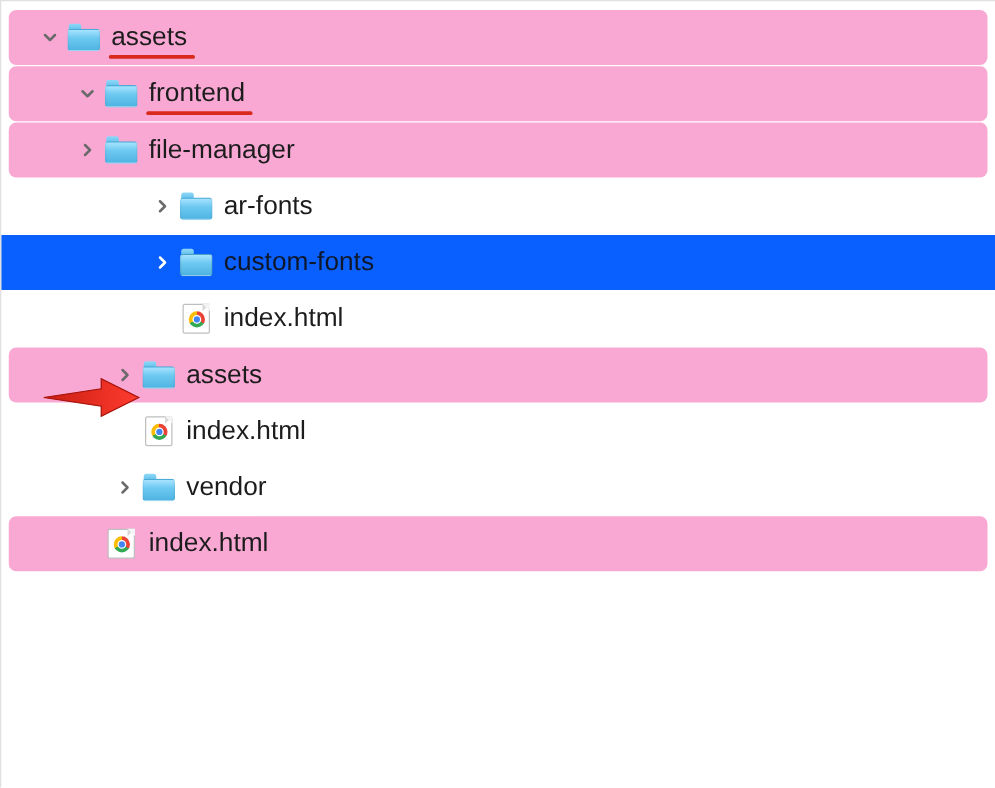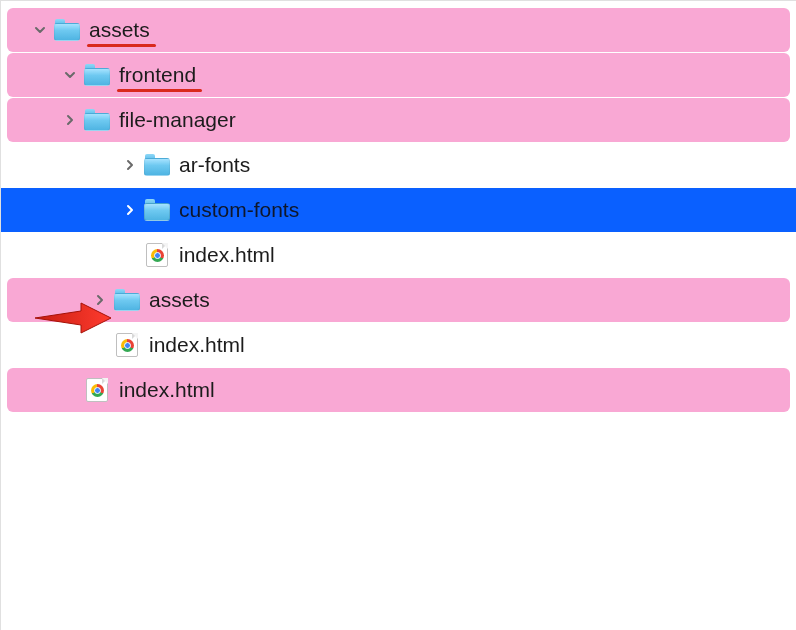--- a/index.html
+++ b/index.html
@@ -257,20 +257,35 @@
       <div class="chevron"></div>
       <div class="icon-slot">
         <div class="file-html">
           <div class="dogear2"></div>
           <div class="dogear"></div>
           <div class="chrome"></div>
         </div>
       </div>
       <span class="label">index.html</span>
     </div>
+    <div class="row">
+      <div class="spacer" style="width: 86px;"></div>
+      <div class="chevron">
+        <svg viewBox="0 0 12 12">
+          <path class="stroke" d="M4 2 L8 6 L4 10" fill="none" stroke-width="2" stroke-linecap="round" stroke-linejoin="round" transform=""></path>
+        </svg>
+      </div>
+      <div class="icon-slot">
+        <div class="folder">
+          <div class="tab"></div>
+          <div class="body"></div>
+        </div>
+      </div>
+      <span class="label">vendor</span>
+    </div>
     <div class="row shade">
       <div class="spacer" style="width: 56px;"></div>
       <div class="chevron"></div>
       <div class="icon-slot">
         <div class="file-html">
           <div class="dogear2"></div>
           <div class="dogear"></div>
           <div class="chrome"></div>
         </div>
       </div>

